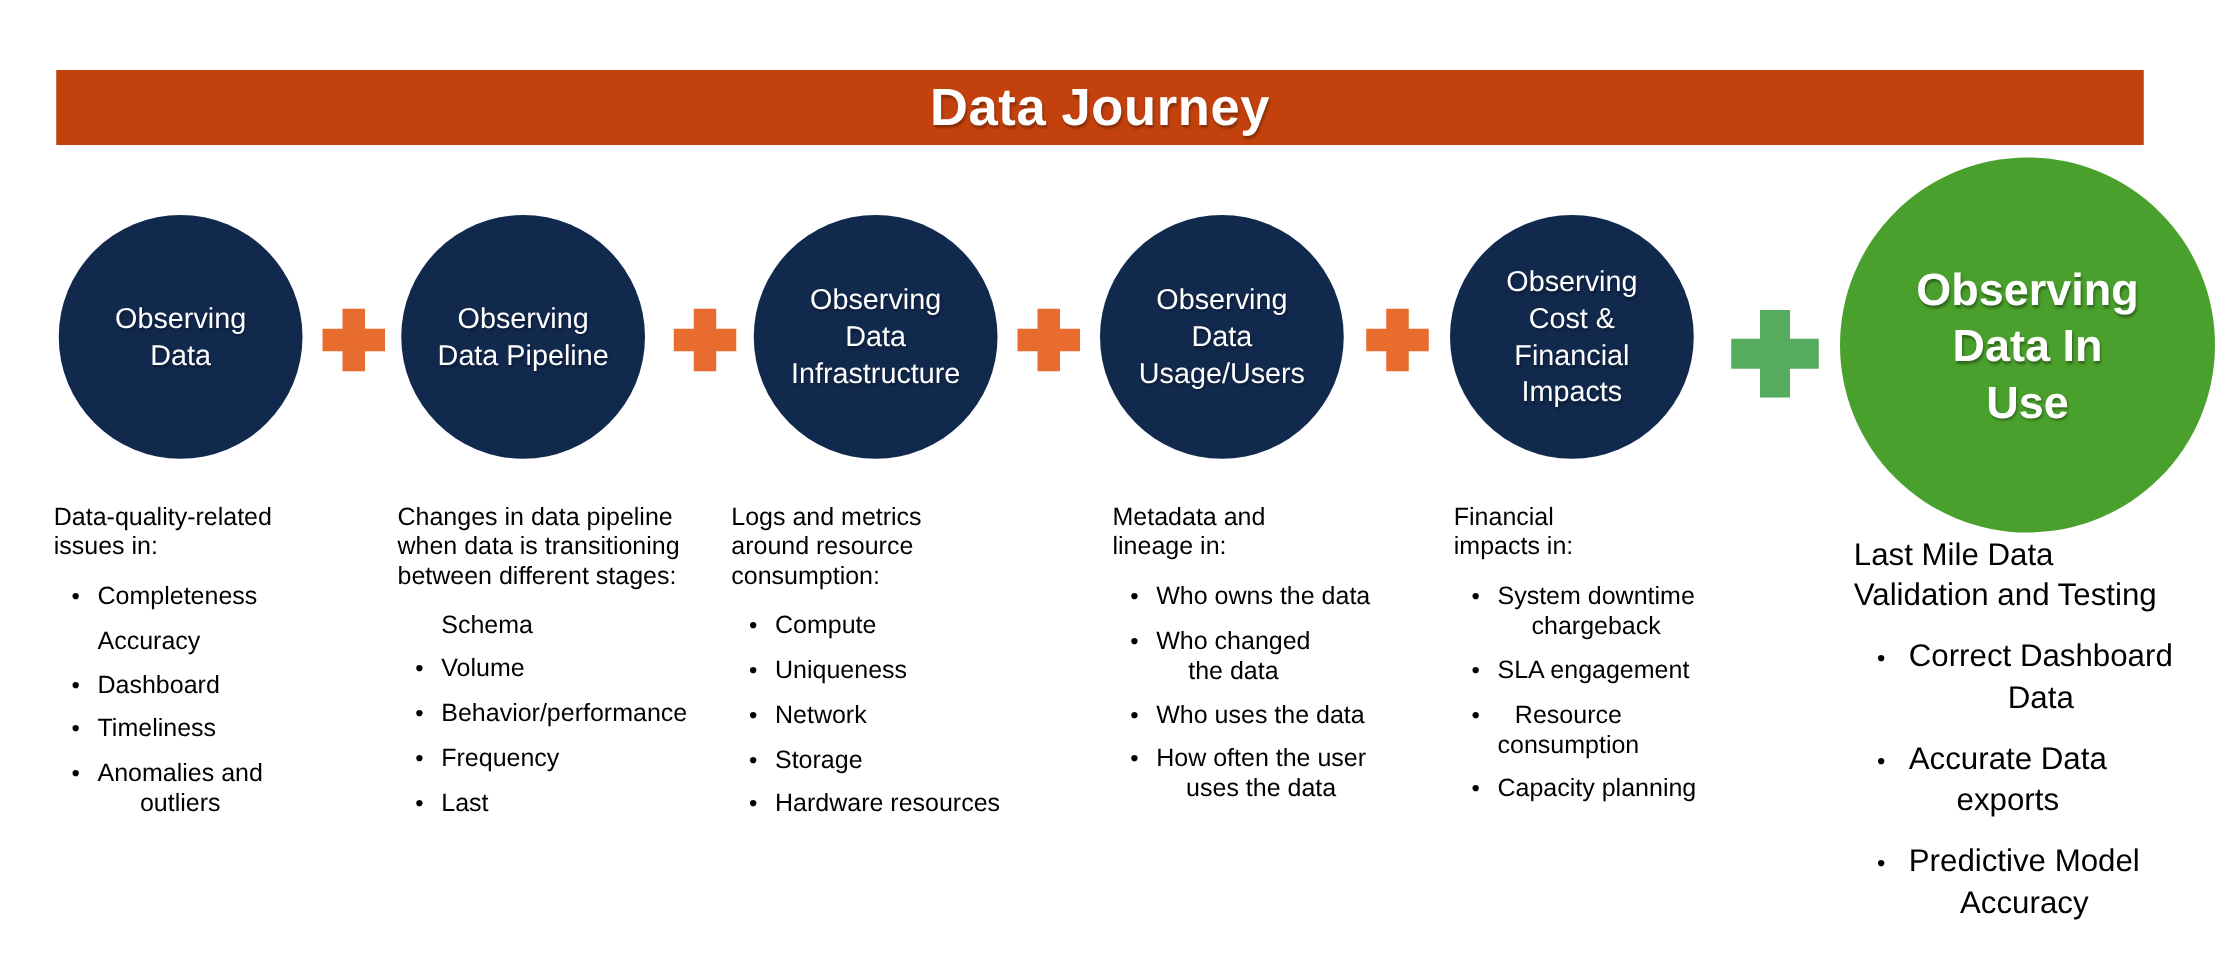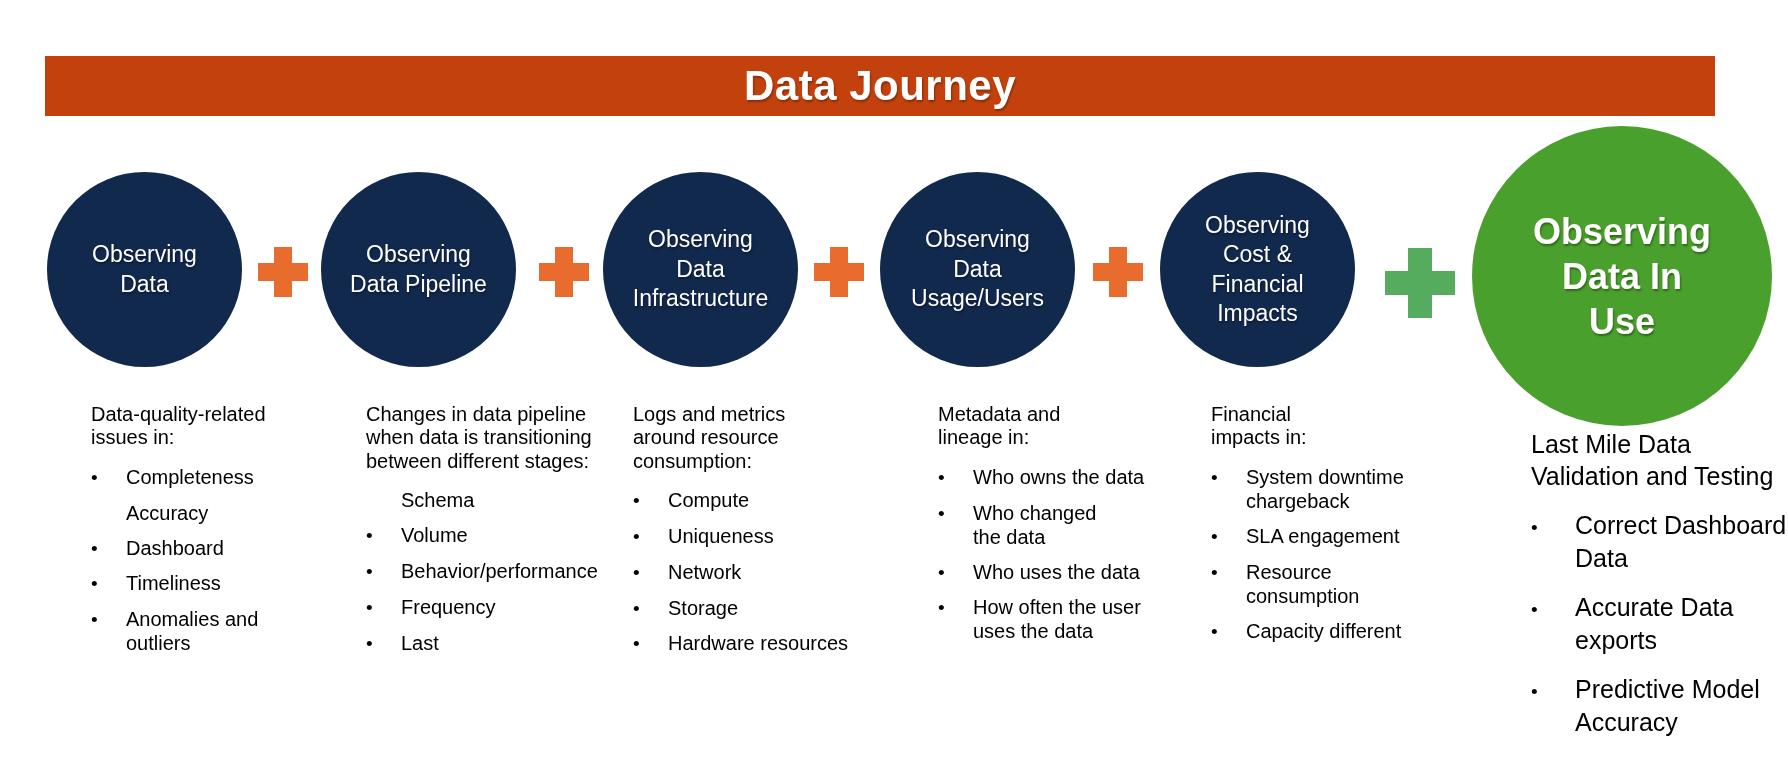--- a/index.html
+++ b/index.html
@@ -38,30 +38,30 @@
   .plus::before{content:"";position:absolute;left:0;top:16px;width:50px;height:18px;background:#e86c2d;}
   .plus::after{content:"";position:absolute;left:16px;top:0;width:18px;height:50px;background:#e86c2d;}
   .p1{left:258px;top:247px;}
   .p2{left:539px;top:247px;}
   .p3{left:814px;top:247px;}
   .p4{left:1093px;top:247px;}
   .plus.green{width:70px;height:70px;left:1385px;top:248px;}
   .plus.green::before{left:0;top:23px;width:70px;height:24px;background:#55ab5e;}
   .plus.green::after{left:23px;top:0;width:24px;height:70px;background:#55ab5e;}
   
-  .col{position:absolute;top:403px;font-size:20px;margin-left:48px;}
+  .col{position:absolute;top:403px;font-size:20px;}
   .col1{left:43px;width:232px;}
   .col2{left:318px;width:244px;}
   .col3{left:585px;width:250px;}
   .col4{left:890px;width:245px;}
   .col5{left:1163px;width:250px;}
   .col6{left:1483px;width:302px;top:428px;font-size:25px;font-weight:normal;}
   .desc{white-space:pre-line;line-height:1.17;margin-bottom:15px;}
   .col6 .desc{line-height:1.28;margin-bottom:17px;}
-  ul.items{list-style:none;margin:0;padding:0;}
+  ul.items{list-style:none;margin:0;padding:0;text-align:center;}
   li.item{display:flex;margin-bottom:11px;line-height:1.2;}
   .col6 li.item{margin-bottom:17px;line-height:1.3;}
   .marker{flex:0 0 35px;}
   .col6 .marker{flex:0 0 44px;}
   .marker::before{content:"\2022";font-size:19px;}
   li.no-bullet .marker::before{content:"";}
   .item-text{white-space:pre-line;}
 </style>
 </head>
 <body>
@@ -229,21 +229,21 @@
           <span class="marker"></span>
           <span class="item-text">SLA engagement</span>
         </li>
       <li class="item">
           <span class="marker"></span>
           <span class="item-text">Resource
 consumption</span>
         </li>
       <li class="item">
           <span class="marker"></span>
-          <span class="item-text">Capacity different</span>
+          <span class="item-text">Capacity planning</span>
         </li>
     </ul>
   </div>
 
   <div class="col col6">
     <div class="desc">Last Mile Data
 Validation and Testing</div>
     <ul class="items">
       <li class="item">
           <span class="marker"></span>

